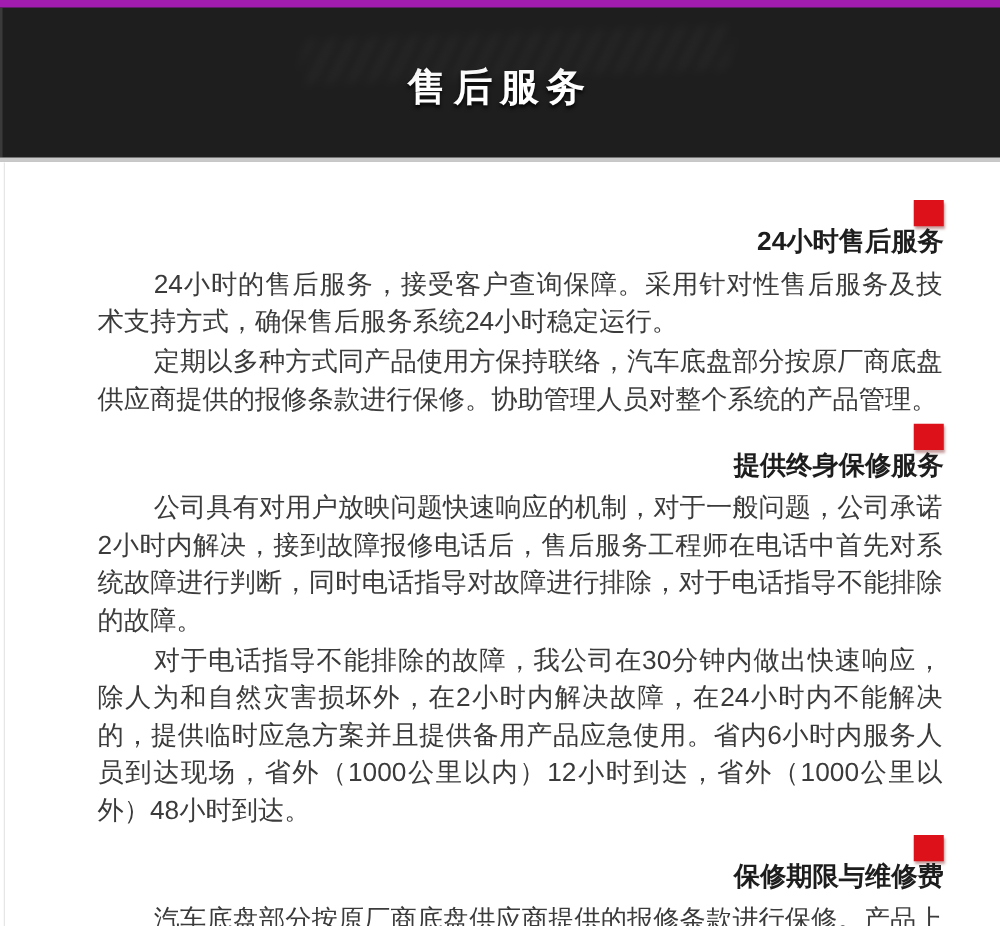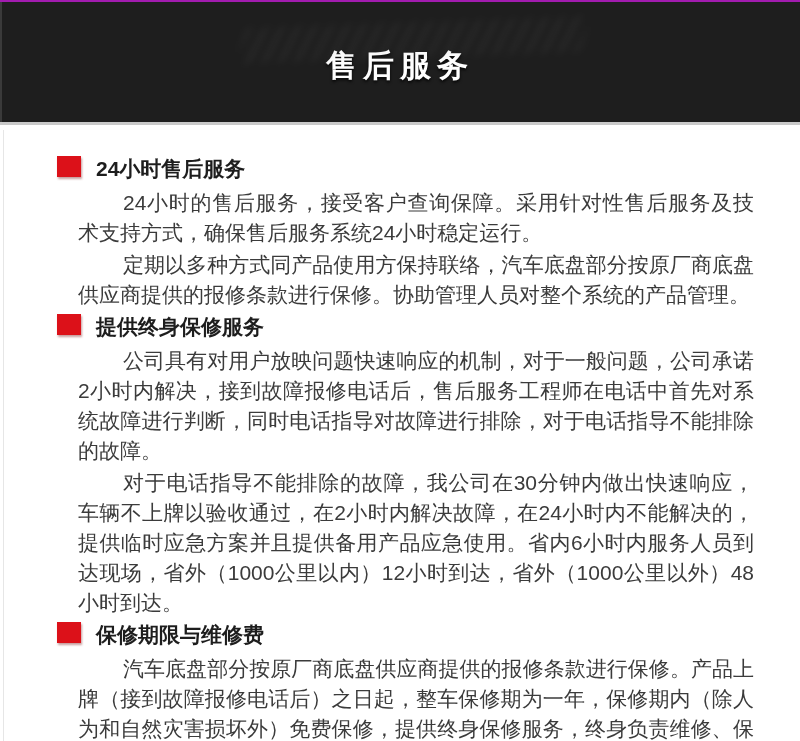--- a/index.html
+++ b/index.html
@@ -19,21 +19,21 @@
     position: absolute;
     left: 3px; top: 130px; bottom: 0;
     width: 1px;
     background: #e6e6e6;
   }
   
   .hero {
     position: relative;
     height: 120px;
     background: #1e1e1e;
-    border-top: 2px solid #a21caf;
+    border-top: 6px solid #a21caf;
     box-shadow: inset 2px 0 0 #3a3a3a;
     border-bottom: 3px solid #c9c9c9;
     overflow: hidden;
   }
   .hero-title {
     margin: 0;
     padding-top: 47px;
     text-align: center;
     color: #ffffff;
     font-size: 31px;
@@ -57,22 +57,23 @@
     opacity: 0.45;
     pointer-events: none;
   }
   
   .content {
     padding: 27px 45px 0 57px;
   }
   .section { margin: 0; }
   .sec-head {
     display: flex;
-    align-items: flex-start;
+    align-items: flex-end;
     margin: 4px 0 6px 0;
+    flex-direction: column;
   }
   .bullet {
     flex: 0 0 auto;
     width: 24px; height: 21px;
     background: #dc1119;
     box-shadow: 1px 2px 2px rgba(130,40,40,0.45);
   }
   .sec-title {
     margin: 0 0 0 15px;
     font-size: 21px;
@@ -111,21 +112,21 @@
   <section class="section">
   <p class="para">定期以多种方式同产品使用方保持联络，汽车底盘部分按原厂商底盘供应商提供的报修条款进行保修。协助管理人员对整个系统的产品管理。</p>
       </section>
 
   <section class="section">
     <div class="sec-head">
       <span class="bullet"></span>
       <h2 class="sec-title">提供终身保修服务</h2>
     </div>
   <p class="para">公司具有对用户放映问题快速响应的机制，对于一般问题，公司承诺2小时内解决，接到故障报修电话后，售后服务工程师在电话中首先对系统故障进行判断，同时电话指导对故障进行排除，对于电话指导不能排除的故障。</p>
-        <p class="para">对于电话指导不能排除的故障，我公司在30分钟内做出快速响应，车辆不上牌以验收通过，在2小时内解决故障，在24小时内不能解决的，提供临时应急方案并且提供备用产品应急使用。省内6小时内服务人员到达现场，省外（1000公里以内）12小时到达，省外（1000公里以外）48小时到达。</p>
+        <p class="para">对于电话指导不能排除的故障，我公司在30分钟内做出快速响应，除人为和自然灾害损坏外，在2小时内解决故障，在24小时内不能解决的，提供临时应急方案并且提供备用产品应急使用。省内6小时内服务人员到达现场，省外（1000公里以内）12小时到达，省外（1000公里以外）48小时到达。</p>
       </section>
 
   <section class="section">
     <div class="sec-head">
       <span class="bullet"></span>
       <h2 class="sec-title">保修期限与维修费</h2>
     </div>
   <p class="para">汽车底盘部分按原厂商底盘供应商提供的报修条款进行保修。产品上牌（接到故障报修电话后）之日起，整车保修期为一年，保修期内（除人为和自然灾害损坏外）免费保修，提供终身保修服务，终身负责维修、保养，配件只收成本价。</p>
       </section>
 </main>

